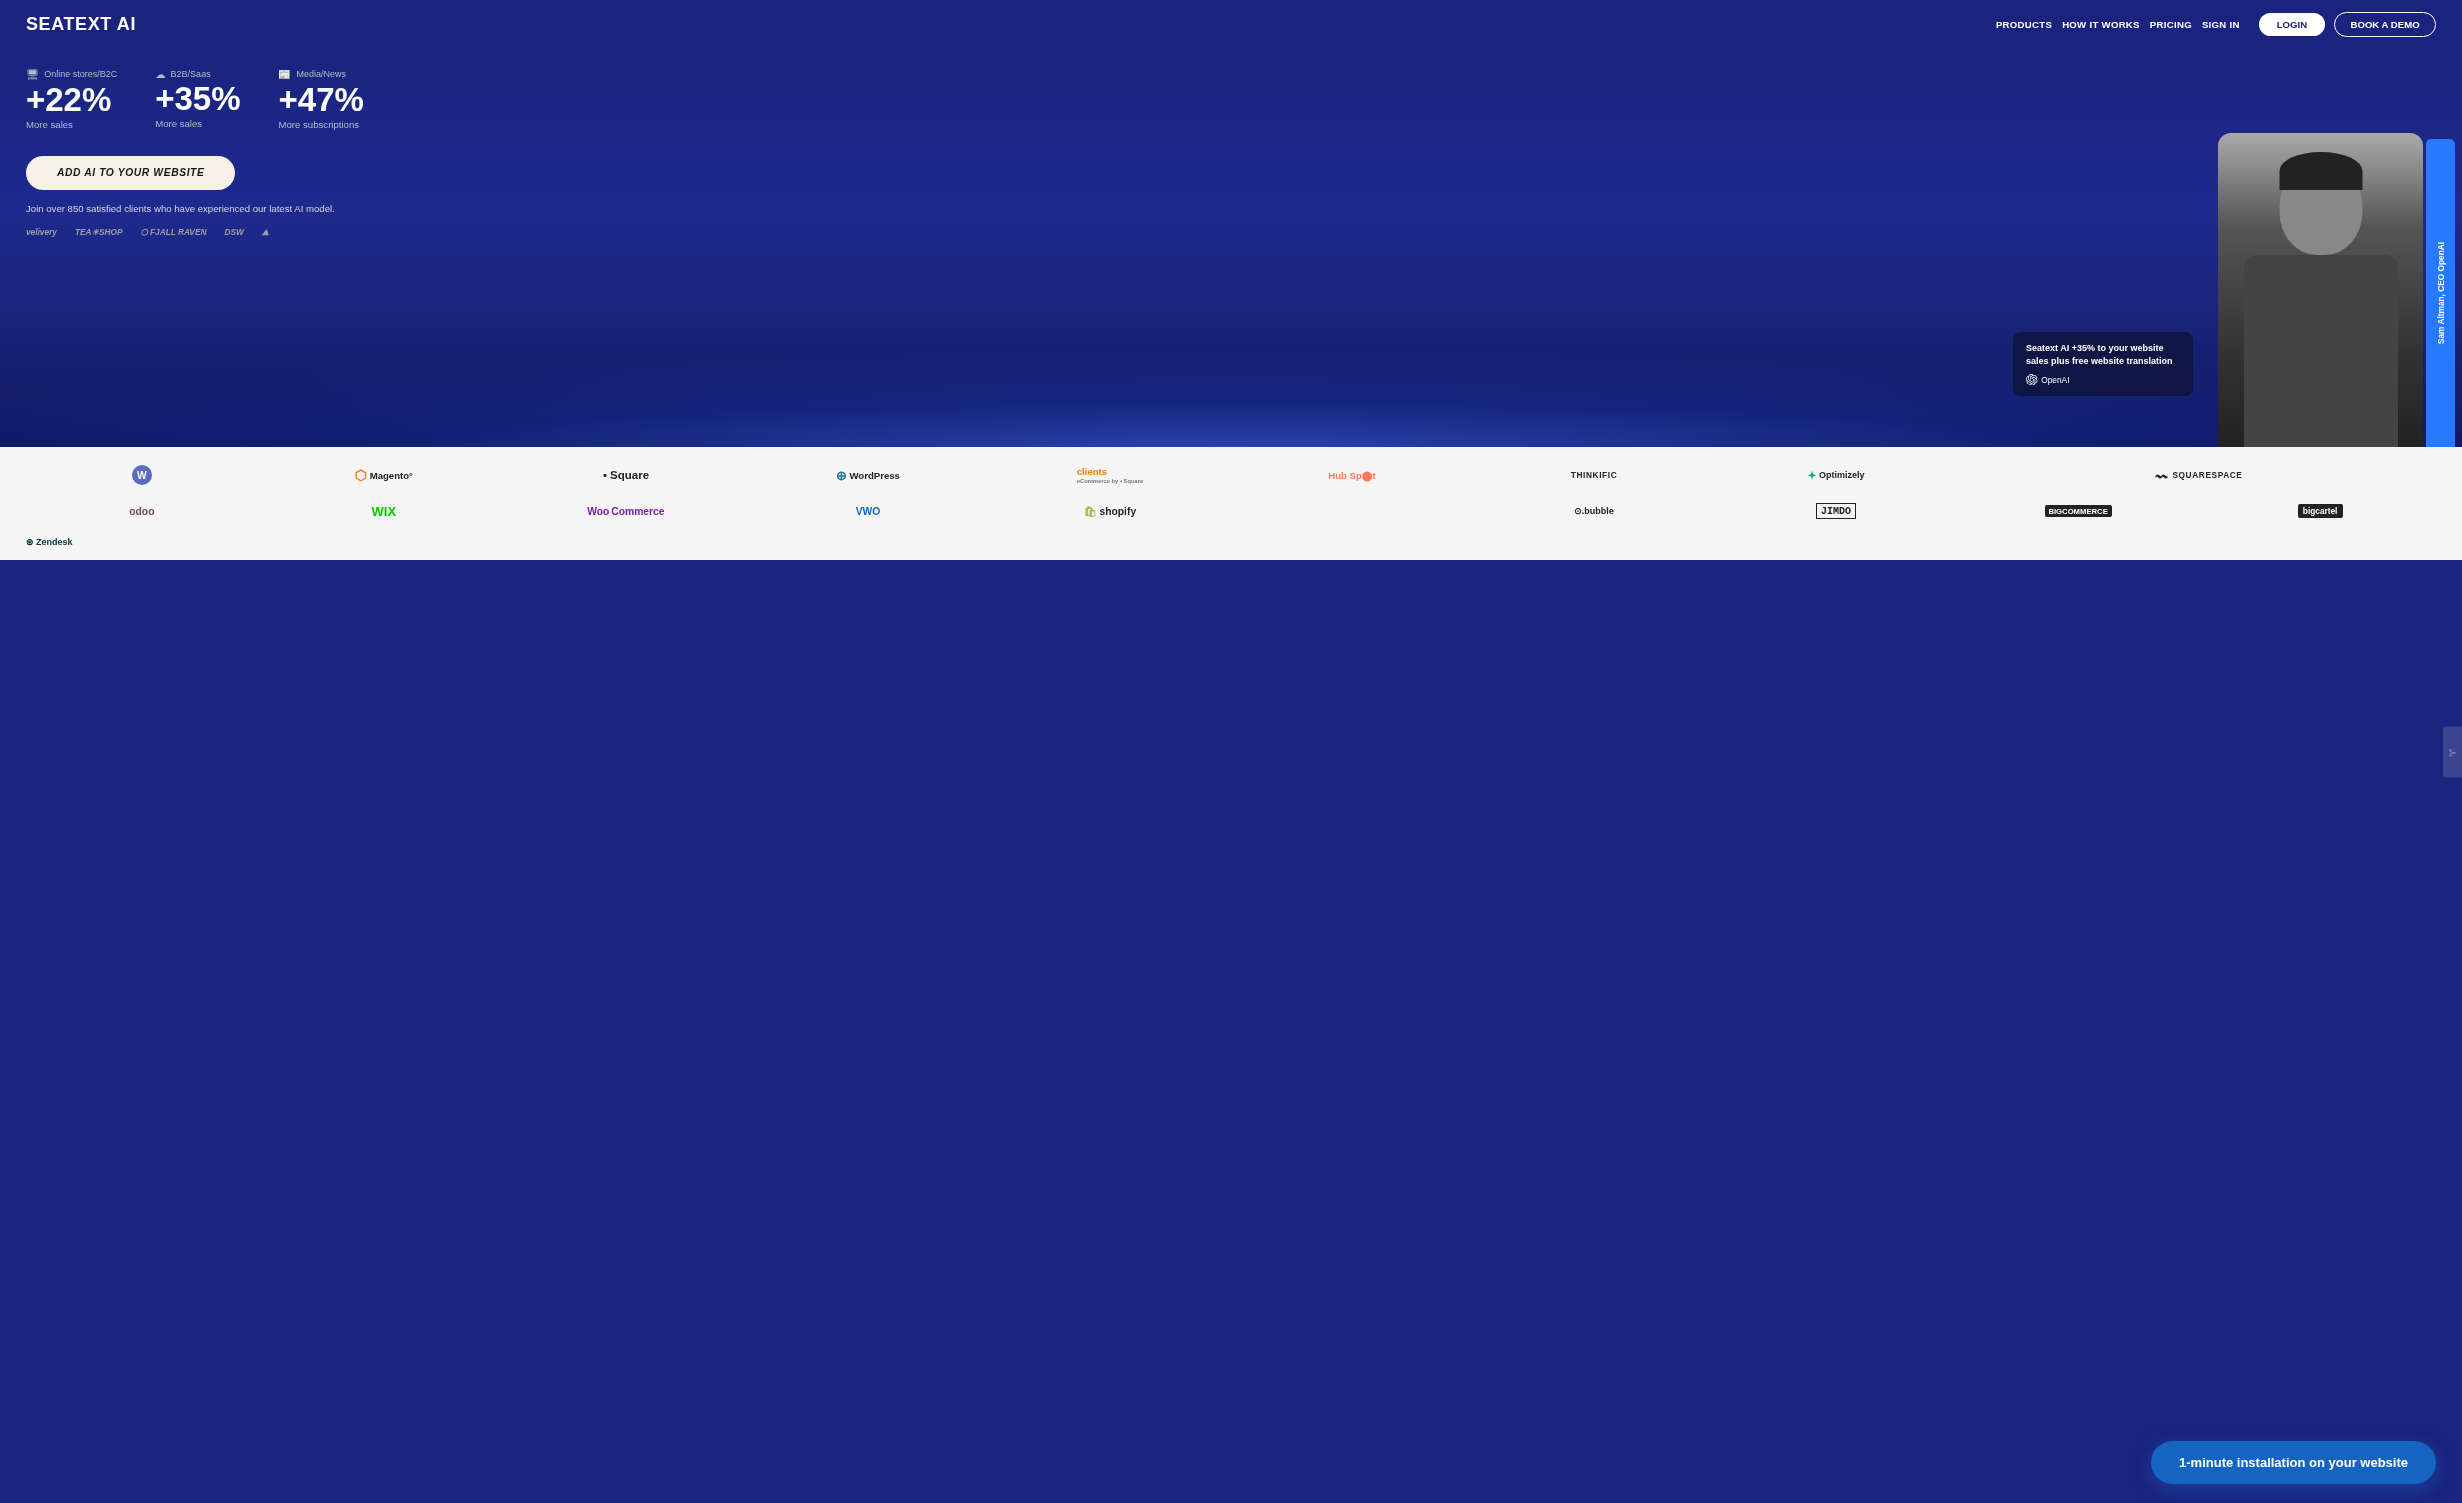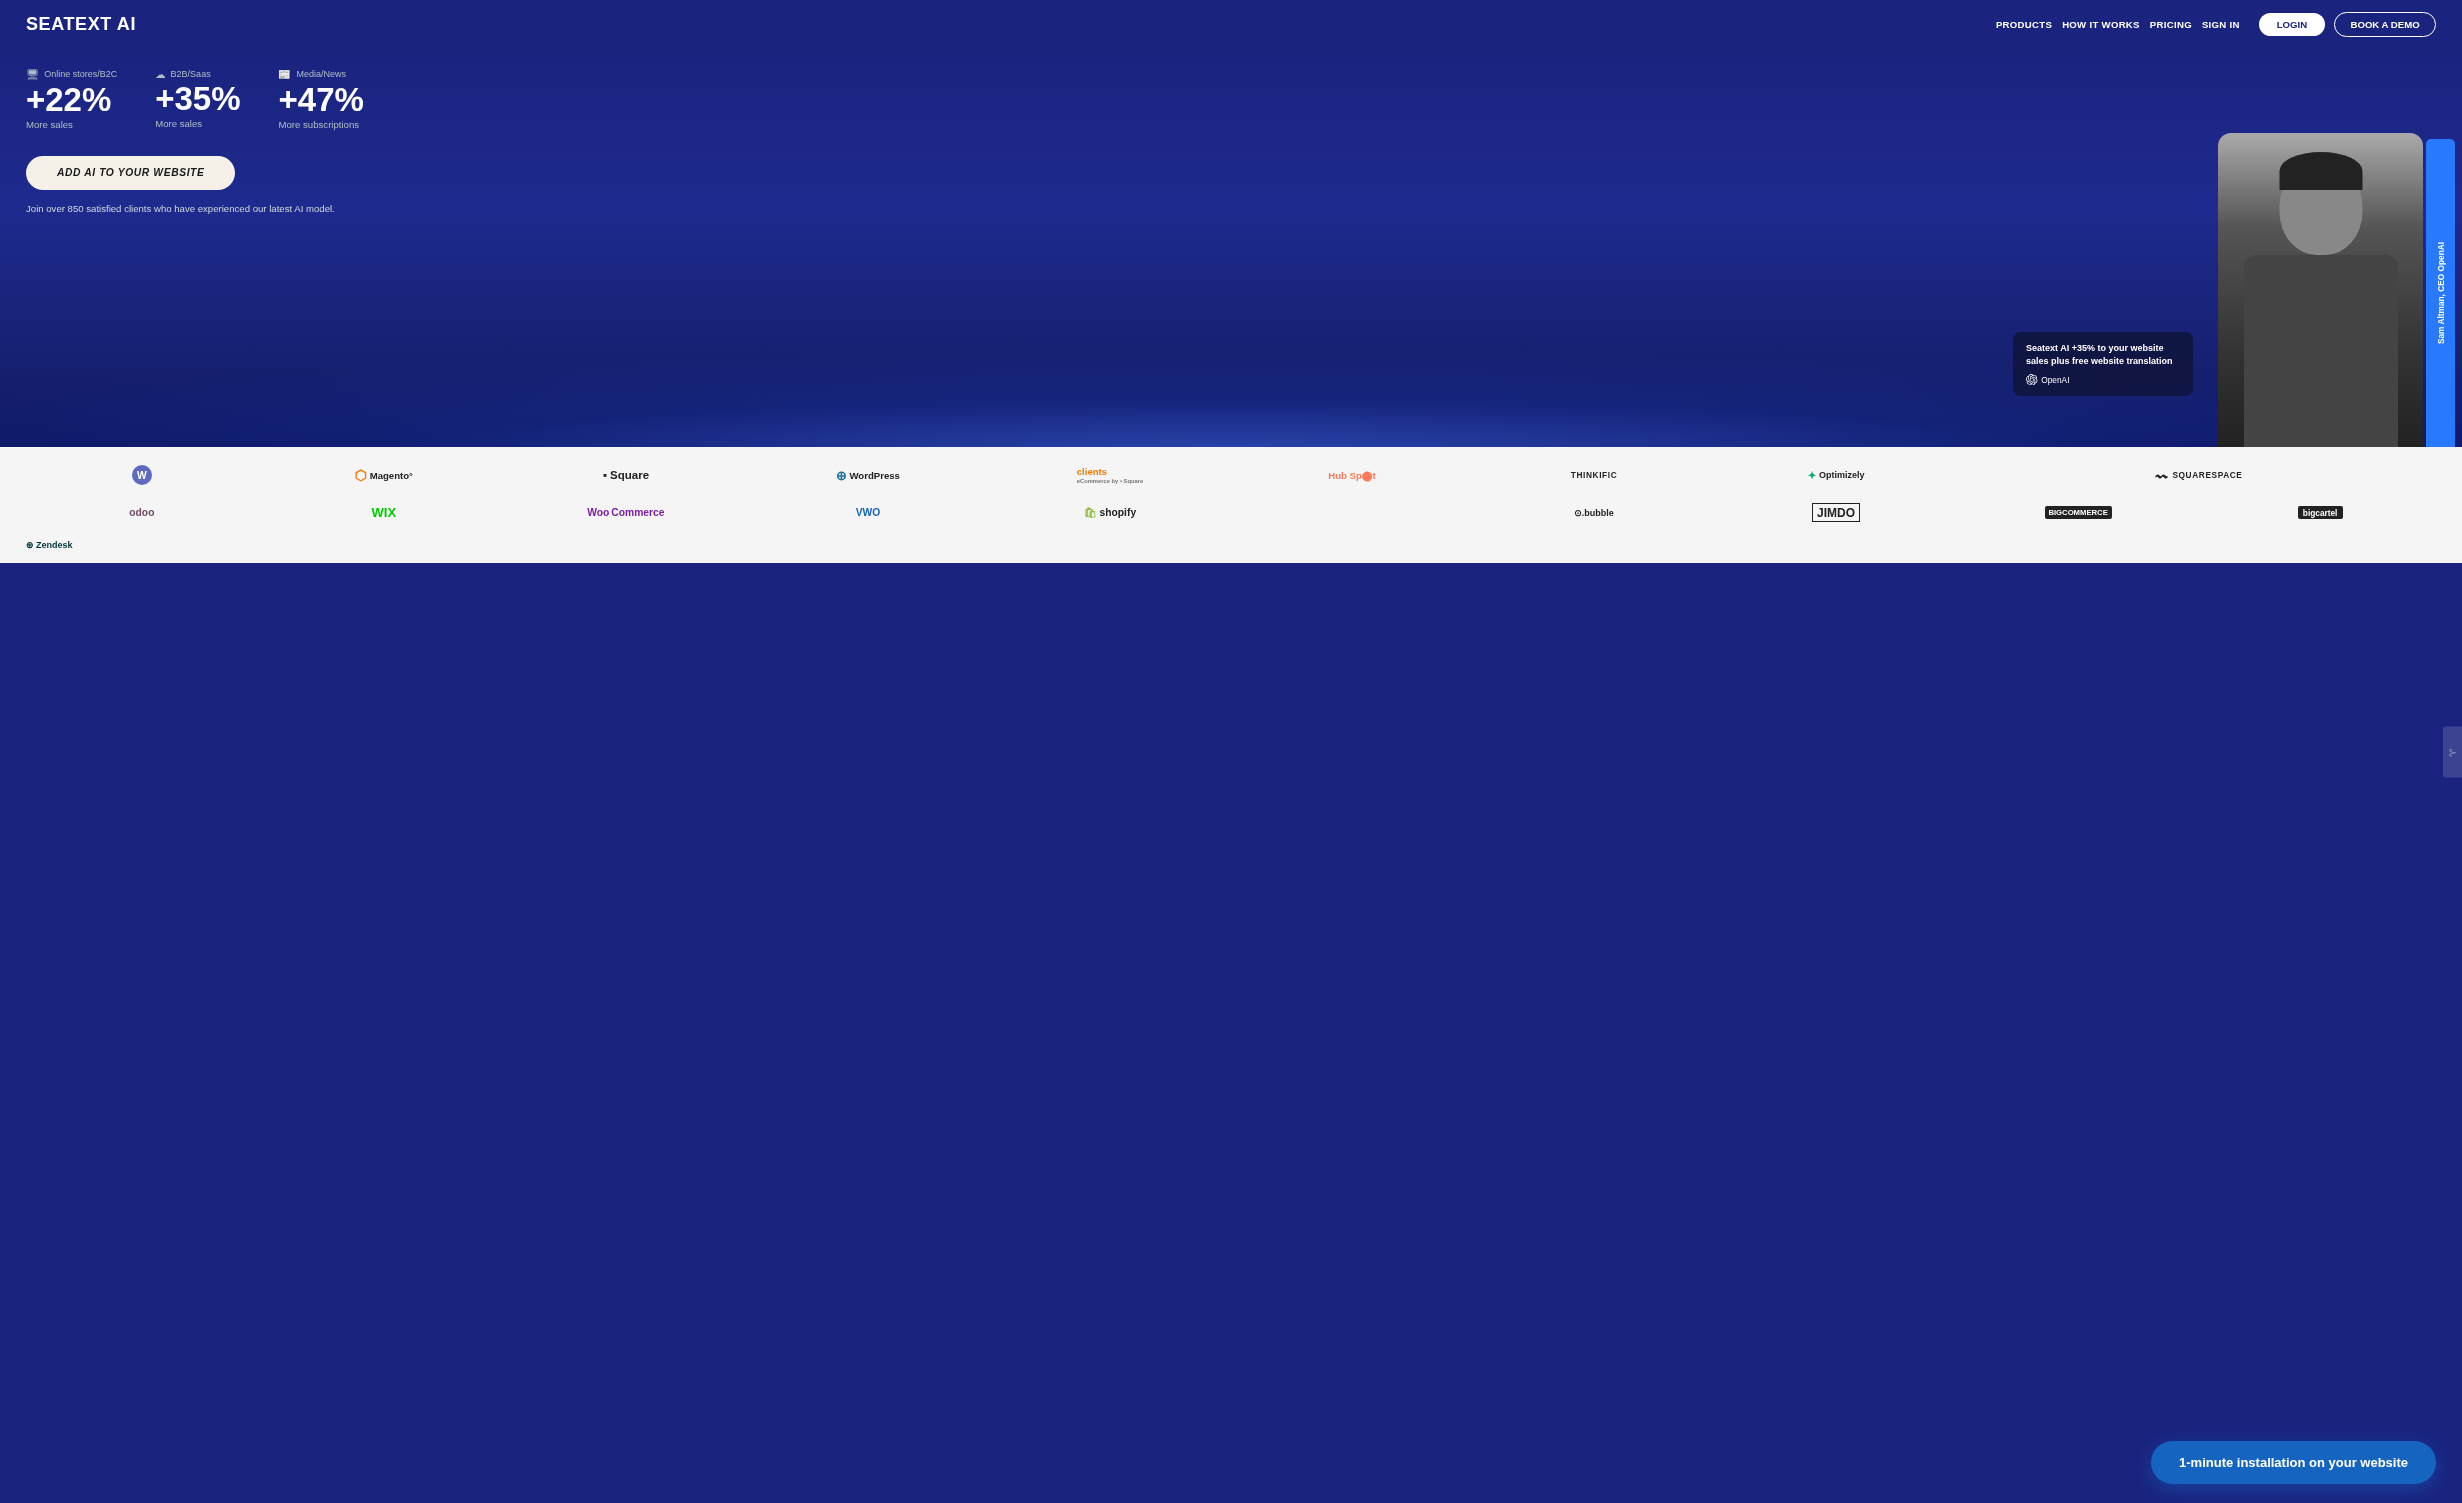--- a/index.html
+++ b/index.html
@@ -383,20 +383,27 @@
       </div>
       <div class="stat-number">+47%</div>
       <div class="stat-label">More subscriptions</div>
     </div>
   </div>
 
   <button class="btn-cta">ADD AI TO YOUR WEBSITE</button>
 
   <p class="hero-sub">Join over 850 satisfied clients who have experienced our latest AI model.</p>
 
+  <div class="client-logos">
+    <span class="client-logo-text">velivery</span>
+    <span class="client-logo-text">TEA☀SHOP</span>
+    <span class="client-logo-text">⬡ FJALL RAVEN</span>
+    <span class="client-logo-text">DSW</span>
+    <span class="client-logo-text">⛰</span>
+  </div>
 
   
   <div class="person-card">
     <div style="position:relative; width:231px; height:321px;">
 
       <div style="
         position:absolute;
         bottom:0;
         left:0;
         width:205px;
@@ -561,21 +568,21 @@
   <div></div>
 
   <div class="integration-item">
     <div class="integration-logo">
       <span style="font-size:9px; font-weight:700; color:#222;">⊙.bubble</span>
     </div>
   </div>
 
   <div class="integration-item">
     <div class="integration-logo">
-      <span style="font-size:12px; font-weight:900; color:#222; border:1.3px solid #222; padding:1.3px 3.8px;">JIMDO</span>
+      <span style="font-size:10px; font-weight:900; color:#222; border:1.3px solid #222; padding:1.3px 3.8px;font-family:Liberation Mono, monospace;">JIMDO</span>
     </div>
   </div>
 
   <div class="integration-item">
     <div class="integration-logo">
       <span style="font-size:7.7px; font-weight:900; color:#fff; background:#222; padding:1.9px 3.8px; border-radius:1.9px;">BIGCOMMERCE</span>
     </div>
   </div>
 
   <div class="integration-item">

